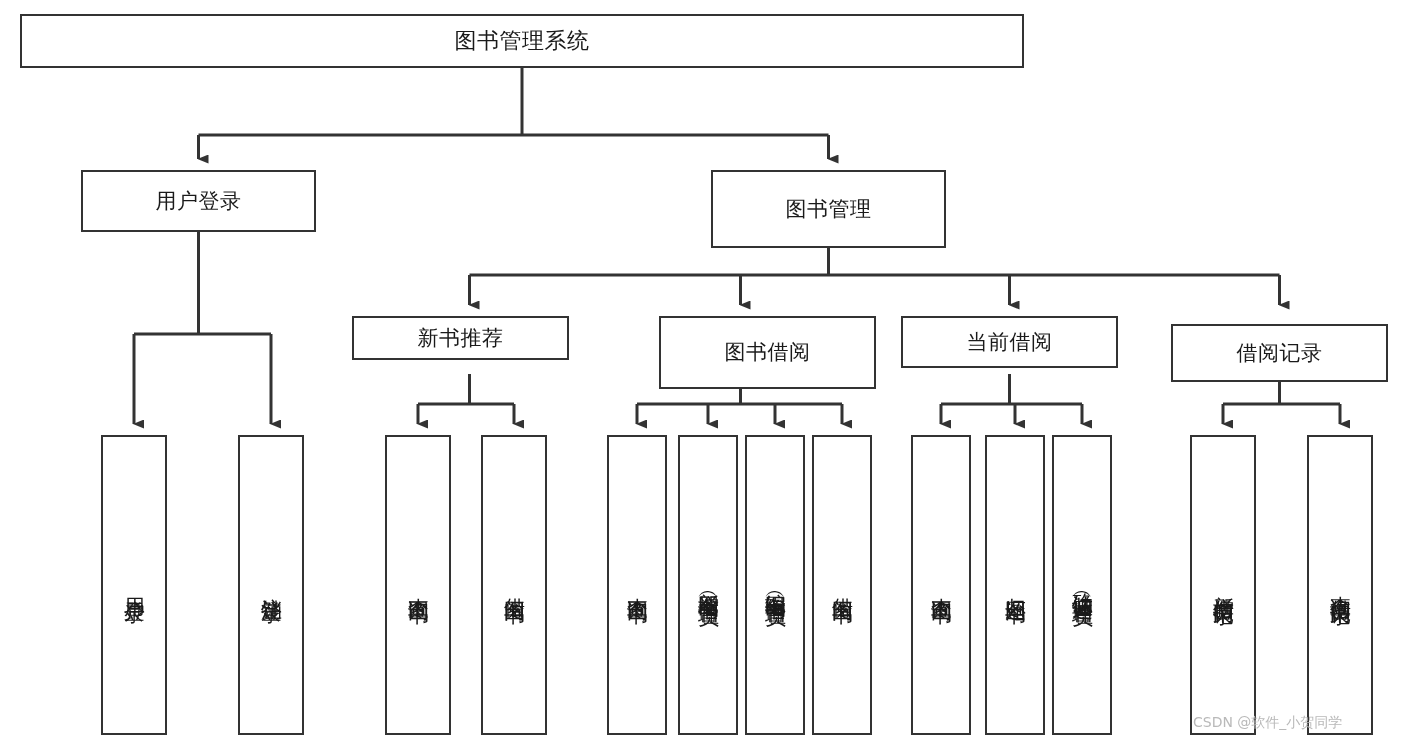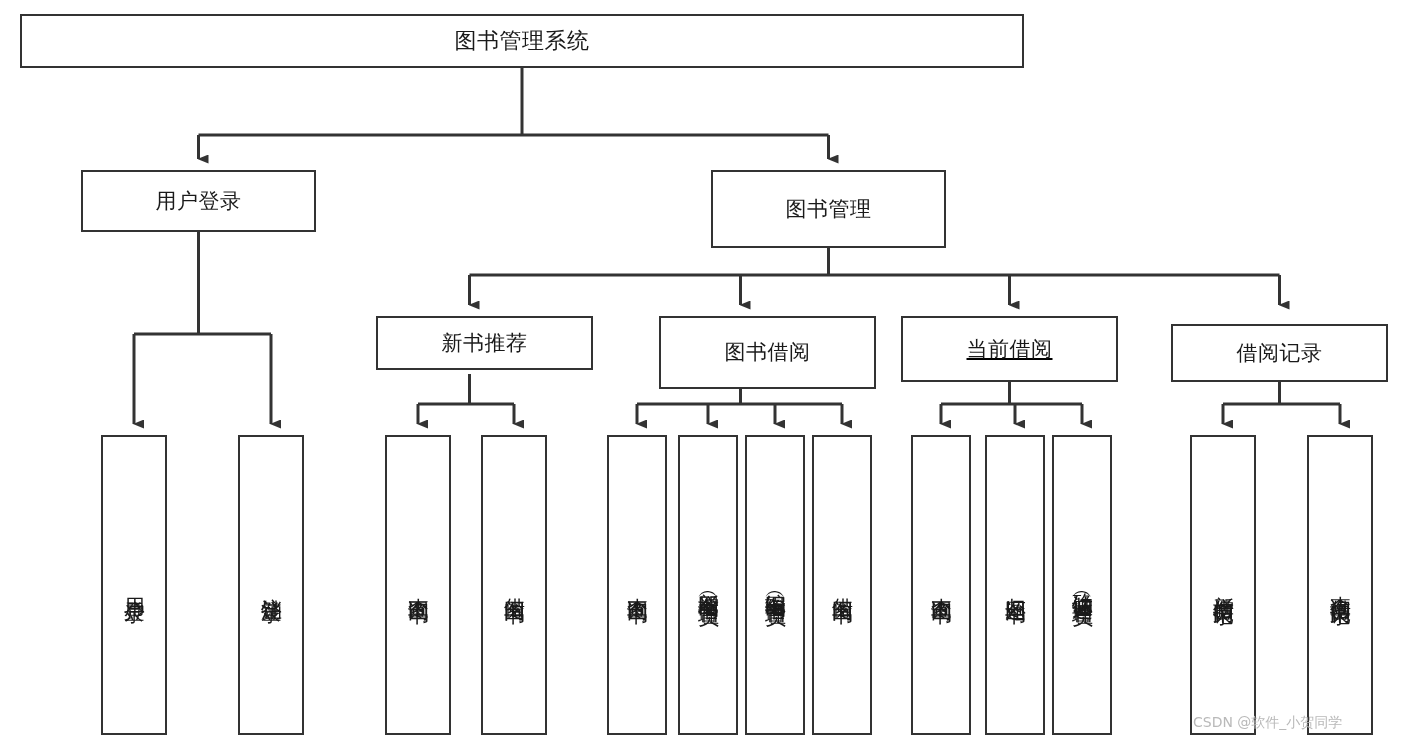--- a/index.html
+++ b/index.html
@@ -113,27 +113,27 @@
   <div id="node-layer">
       <div class="node horiz root" style="left: 20px; top: 14px; width: 1004px; height: 54px;">
         <span class="label">图书管理系统</span>
       </div>
       <div class="node horiz" style="left: 81px; top: 170px; width: 235px; height: 62px;">
         <span class="label">用户登录</span>
       </div>
       <div class="node horiz" style="left: 711px; top: 170px; width: 235px; height: 78px;">
         <span class="label">图书管理</span>
       </div>
-      <div class="node horiz" style="left: 376px; top: 316px; width: 217px; height: 54px;">
+      <div class="node horiz" style="left: 352px; top: 316px; width: 217px; height: 44px;">
         <span class="label">新书推荐</span>
       </div>
       <div class="node horiz" style="left: 659px; top: 316px; width: 217px; height: 73px;">
         <span class="label">图书借阅</span>
       </div>
-      <div class="node horiz" style="left: 901px; top: 316px; width: 217px; height: 66px; text-decoration: underline;">
+      <div class="node horiz" style="left: 901px; top: 316px; width: 217px; height: 52px;">
         <span class="label">当前借阅</span>
       </div>
       <div class="node horiz" style="left: 1171px; top: 316px; width: 217px; height: 58px; margin-top: 8px;">
         <span class="label">借阅记录</span>
       </div>
       <div class="node vert" style="left: 101px; top: 435px; width: 66px; height: 300px;">
         <span class="label">用户登录</span>
       </div>
       <div class="node vert" style="left: 238px; top: 435px; width: 66px; height: 300px;">
         <span class="label">注销登录</span>

